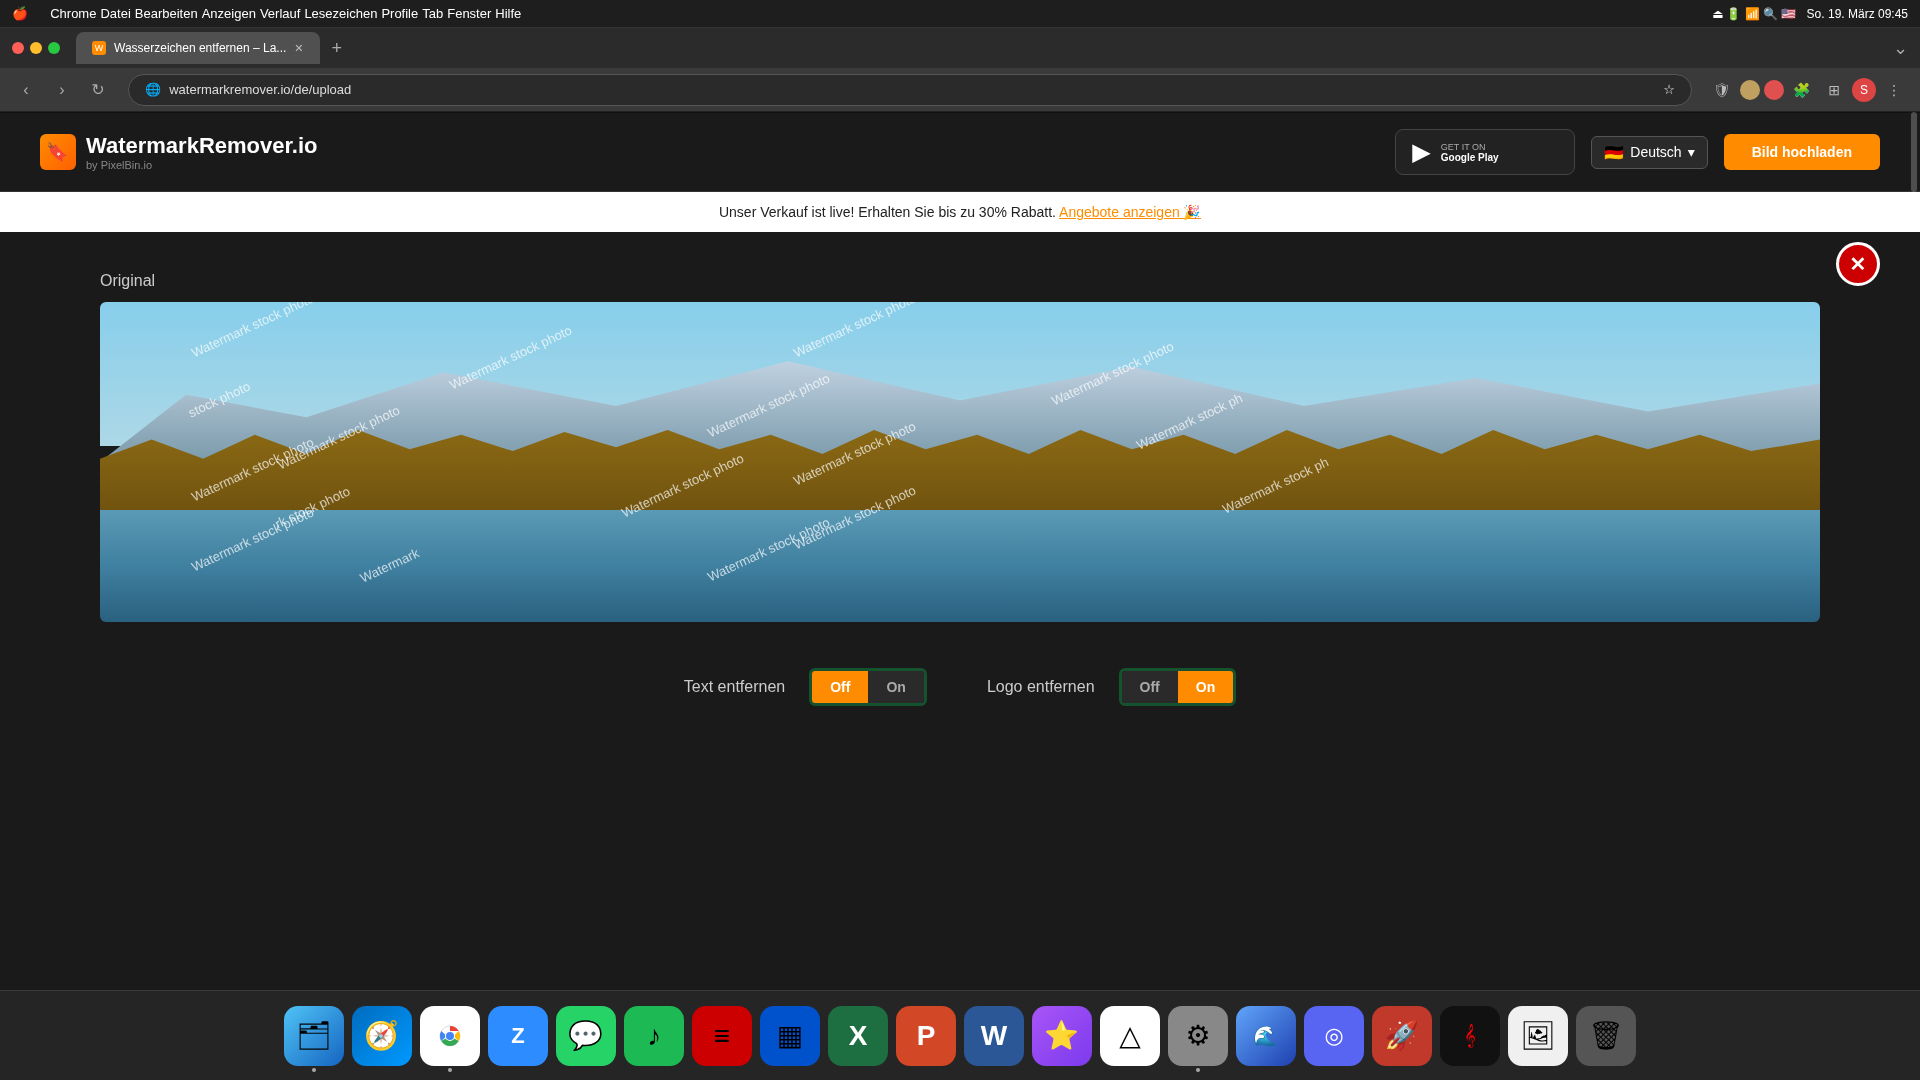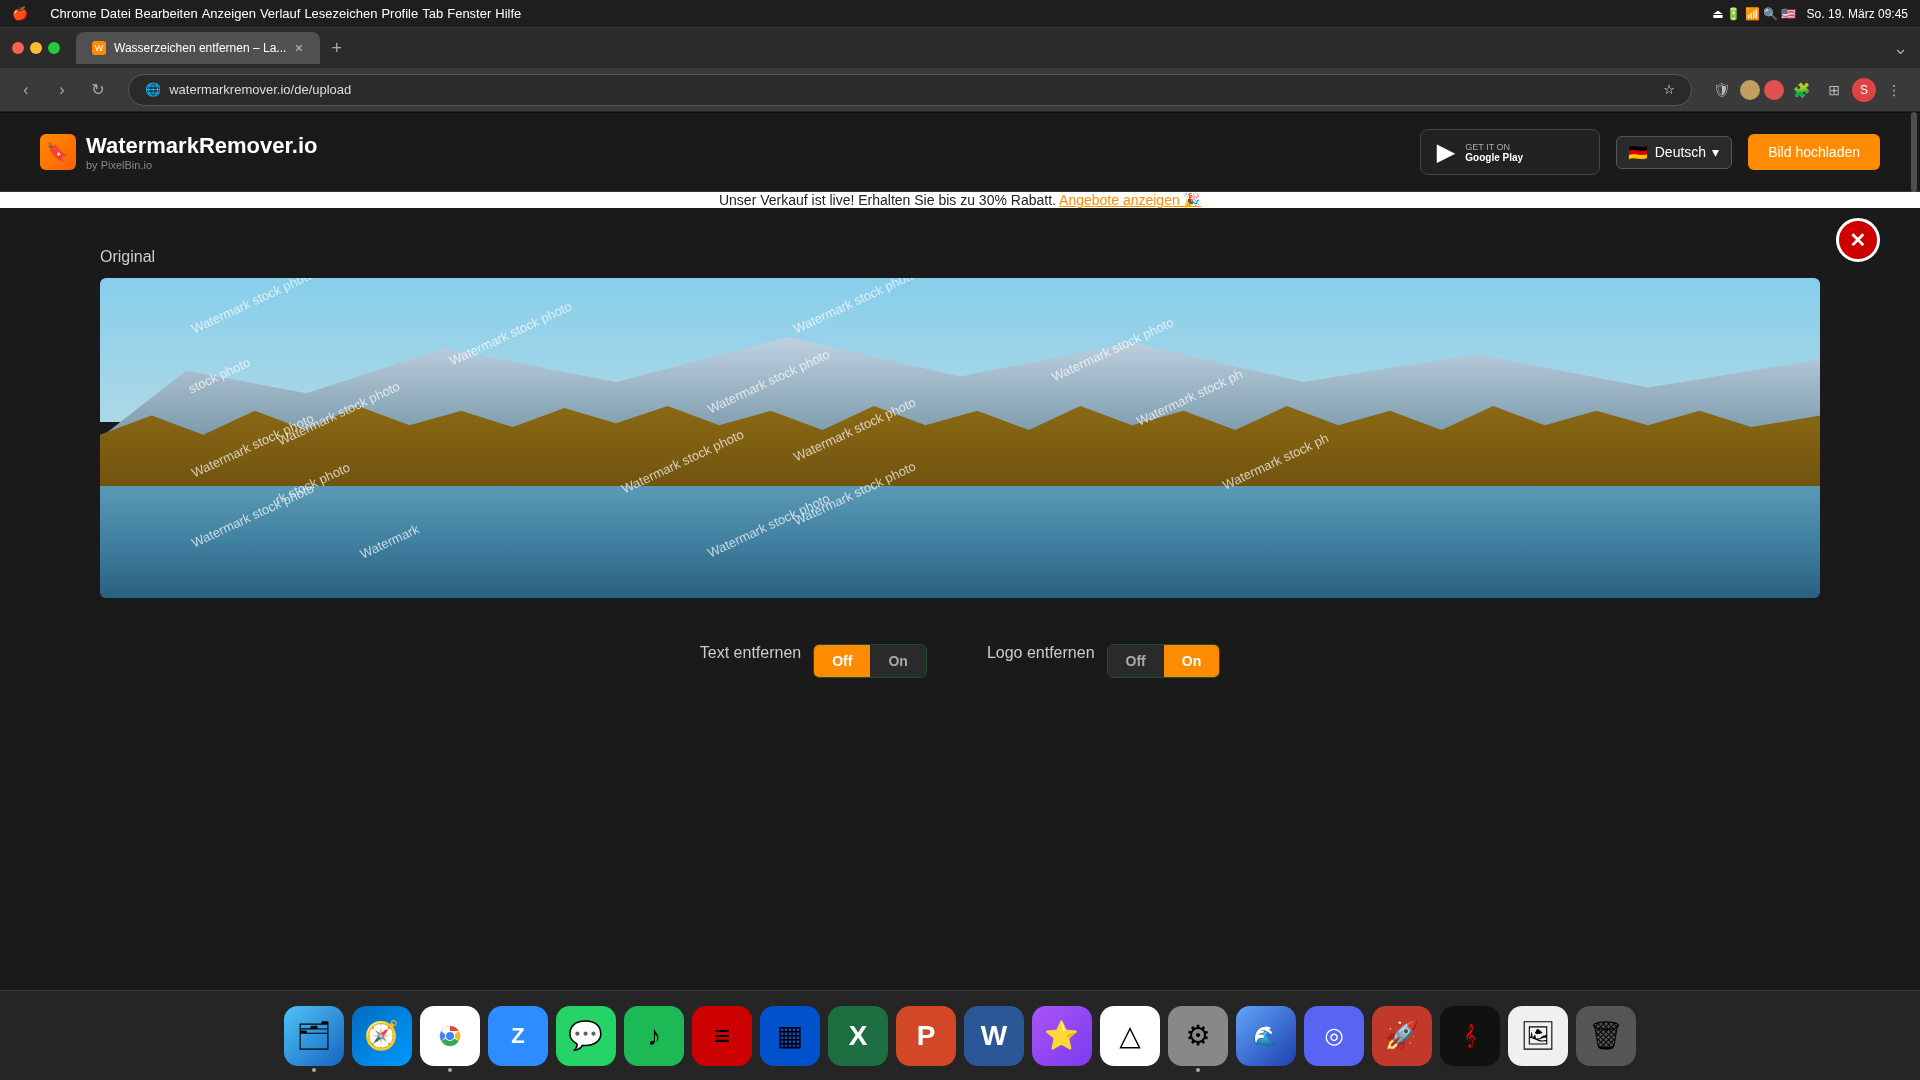--- a/index.html
+++ b/index.html
@@ -127,31 +127,32 @@
       background: #2a2a2a; border: 1px solid #555;
       border-radius: 6px; padding: 6px 12px;
       color: #fff; font-size: 14px; cursor: pointer;
     }
     .flag { font-size: 16px; }
     .upload-btn {
       background: #ff8c00;
       color: #fff;
       border: none;
       border-radius: 6px;
-      padding: 10px 20px;
+      padding: 10px 28px;
       font-size: 14px;
-      font-weight: 400;
+      font-weight: 700;
       cursor: pointer;
       text-align: center;
     }
 
     
     .banner {
       background: #fff;
       text-align: center;
+      padding: 12px;
       font-size: 14px;
       color: #222;
     }
     .banner-link { color: #ff8c00; text-decoration: underline; cursor: pointer; }
 
     
     .main-content {
       padding: 30px 100px;
       background: #1a1a1a;
       position: relative;
@@ -219,28 +220,28 @@
 
     
     .controls-row {
       display: flex;
       justify-content: center;
       align-items: center;
       gap: 60px;
       margin-top: 30px;
       padding: 16px;
     }
-    .control-group { display: flex; align-items: flex-start; gap: 12px; }
+    .control-group { display: flex; align-items: center; gap: 24px; }
     .control-label { color: #ccc; font-size: 16px; }
 
     .toggle-switch {
       display: flex;
       border-radius: 6px;
       overflow: hidden;
-      border: 1px solid #14532d;
+      border: 3px solid #14532d;
     }
     .toggle-off {
       padding: 8px 18px;
       font-size: 14px;
       font-weight: 600;
       cursor: pointer;
       border: none;
     }
     .toggle-on {
       padding: 8px 18px;

